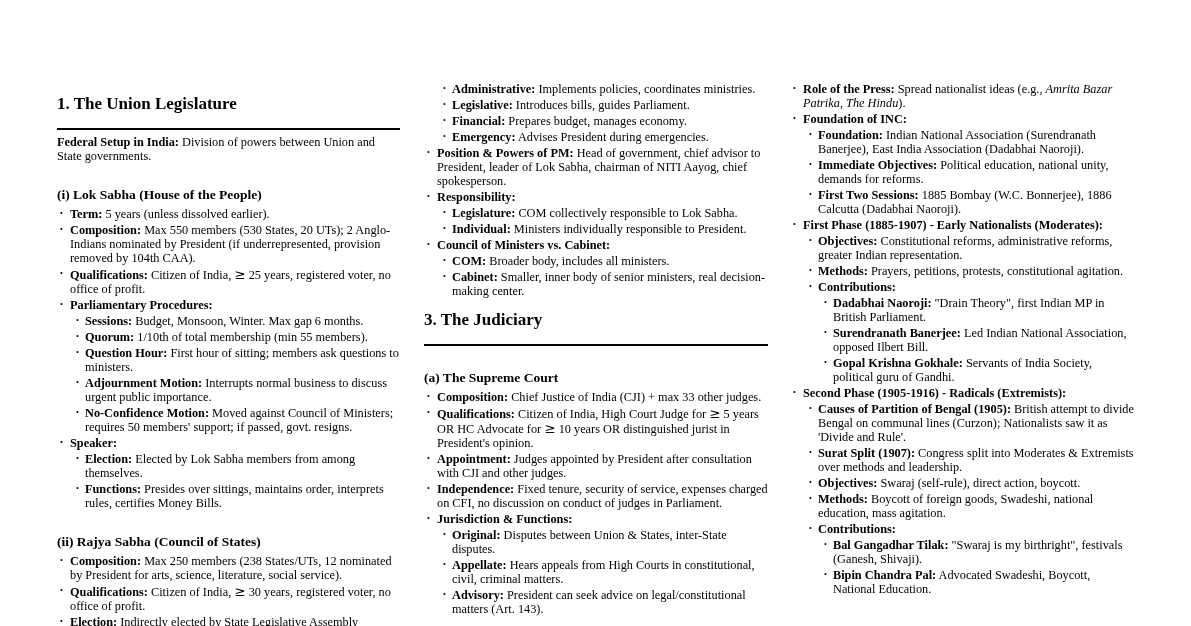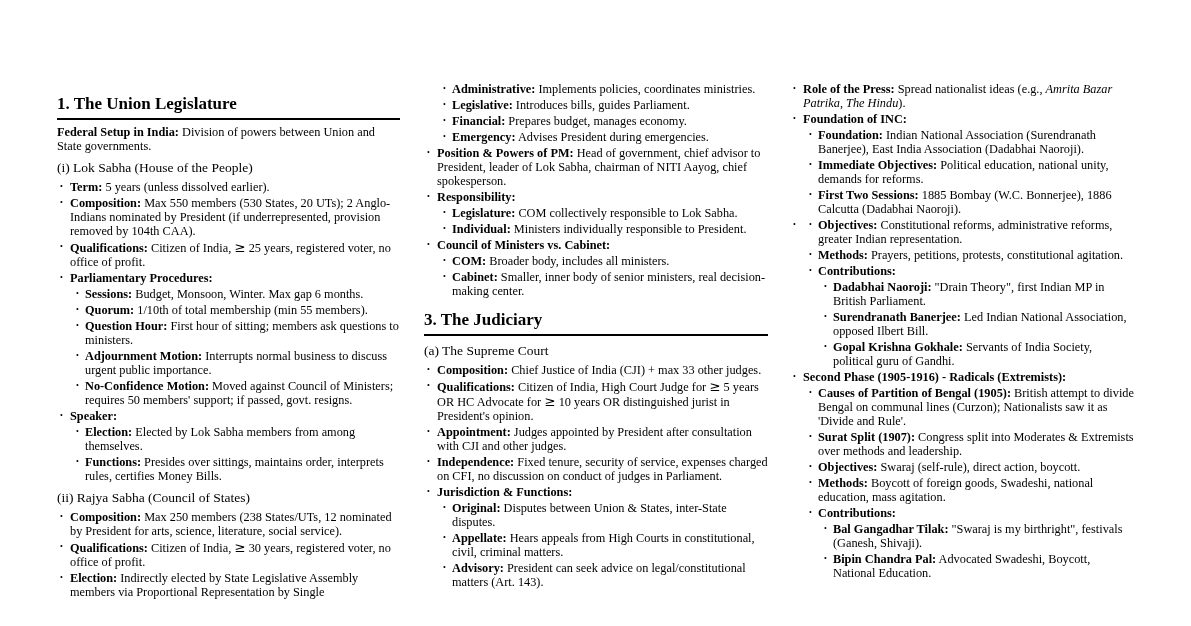--- a/index.html
+++ b/index.html
@@ -21,28 +21,28 @@
   .col { flex: none; }
   .col1 { width: 343px; margin-right: 24px; }
   .col2 { width: 344px; margin-right: 22px; }
   .col3 { width: 345px; }
 
   .b-h1 {
     font-size: 17px;
     font-weight: bold;
     line-height: 20px;
     border-bottom: 2px solid #000000;
-    padding-bottom: 4px;
+    padding-bottom: 14px;
     margin: 12px 0 5px 0;
   }
   .b-h2 {
     font-size: 13.5px;
-    font-weight: normal;
+    font-weight: bold;
     line-height: 16px;
-    margin: 7px 0 4px 0;
+    margin: 24px 0 4px 0;
   }
   .b-para, .b-li {
     font-size: 12.3px;
     line-height: 14px;
     margin: 0 0 2px 0;
   }
   .b-li { position: relative; }
   .lvl1 { padding-left: 13px; }
   .lvl1 > .dot { left: 3px; }
   .lvl2 { padding-left: 28px; }
@@ -111,21 +111,21 @@
         <div class="b-li lvl2"><span class="dot">•</span><b>Original:</b><span> Disputes between Union &amp; States, inter-State disputes.</span></div>
         <div class="b-li lvl2"><span class="dot">•</span><b>Appellate:</b><span> Hears appeals from High Courts in constitutional, civil, criminal matters.</span></div>
         <div class="b-li lvl2"><span class="dot">•</span><b>Advisory:</b><span> President can seek advice on legal/constitutional matters (Art. 143).</span></div>
       </div>
     <div class="col col3">
         <div class="b-li lvl1"><span class="dot">•</span><b>Role of the Press:</b><span> Spread nationalist ideas (e.g., </span><i>Amrita Bazar Patrika</i><span>, </span><i>The Hindu</i><span>).</span></div>
         <div class="b-li lvl1"><span class="dot">•</span><b>Foundation of INC:</b></div>
         <div class="b-li lvl2"><span class="dot">•</span><b>Foundation:</b><span> Indian National Association (Surendranath Banerjee), East India Association (Dadabhai Naoroji).</span></div>
         <div class="b-li lvl2"><span class="dot">•</span><b>Immediate Objectives:</b><span> Political education, national unity, demands for reforms.</span></div>
         <div class="b-li lvl2"><span class="dot">•</span><b>First Two Sessions:</b><span> 1885 Bombay (W.C. Bonnerjee), 1886 Calcutta (Dadabhai Naoroji).</span></div>
-        <div class="b-li lvl1"><span class="dot">•</span></div>
+        <div class="b-li lvl1"><span class="dot">•</span><b>First Phase (1885-1907) - Early Nationalists (Moderates):</b></div>
         <div class="b-li lvl2"><span class="dot">•</span><b>Objectives:</b><span> Constitutional reforms, administrative reforms, greater Indian representation.</span></div>
         <div class="b-li lvl2"><span class="dot">•</span><b>Methods:</b><span> Prayers, petitions, protests, constitutional agitation.</span></div>
         <div class="b-li lvl2"><span class="dot">•</span><b>Contributions:</b></div>
         <div class="b-li lvl3"><span class="dot">•</span><b>Dadabhai Naoroji:</b><span> "Drain Theory", first Indian MP in British Parliament.</span></div>
         <div class="b-li lvl3"><span class="dot">•</span><b>Surendranath Banerjee:</b><span> Led Indian National Association, opposed Ilbert Bill.</span></div>
         <div class="b-li lvl3"><span class="dot">•</span><b>Gopal Krishna Gokhale:</b><span> Servants of India Society, political guru of Gandhi.</span></div>
         <div class="b-li lvl1"><span class="dot">•</span><b>Second Phase (1905-1916) - Radicals (Extremists):</b></div>
         <div class="b-li lvl2"><span class="dot">•</span><b>Causes of Partition of Bengal (1905):</b><span> British attempt to divide Bengal on communal lines (Curzon); Nationalists saw it as 'Divide and Rule'.</span></div>
         <div class="b-li lvl2"><span class="dot">•</span><b>Surat Split (1907):</b><span> Congress split into Moderates &amp; Extremists over methods and leadership.</span></div>
         <div class="b-li lvl2"><span class="dot">•</span><b>Objectives:</b><span> Swaraj (self-rule), direct action, boycott.</span></div>

